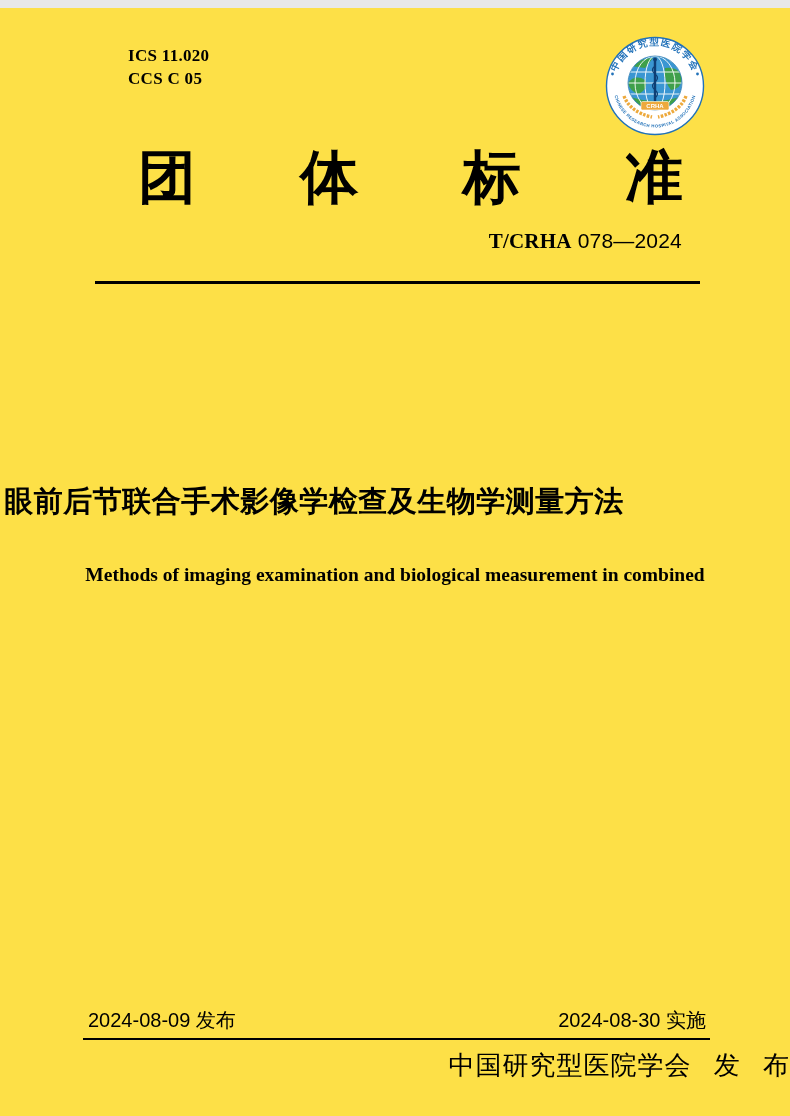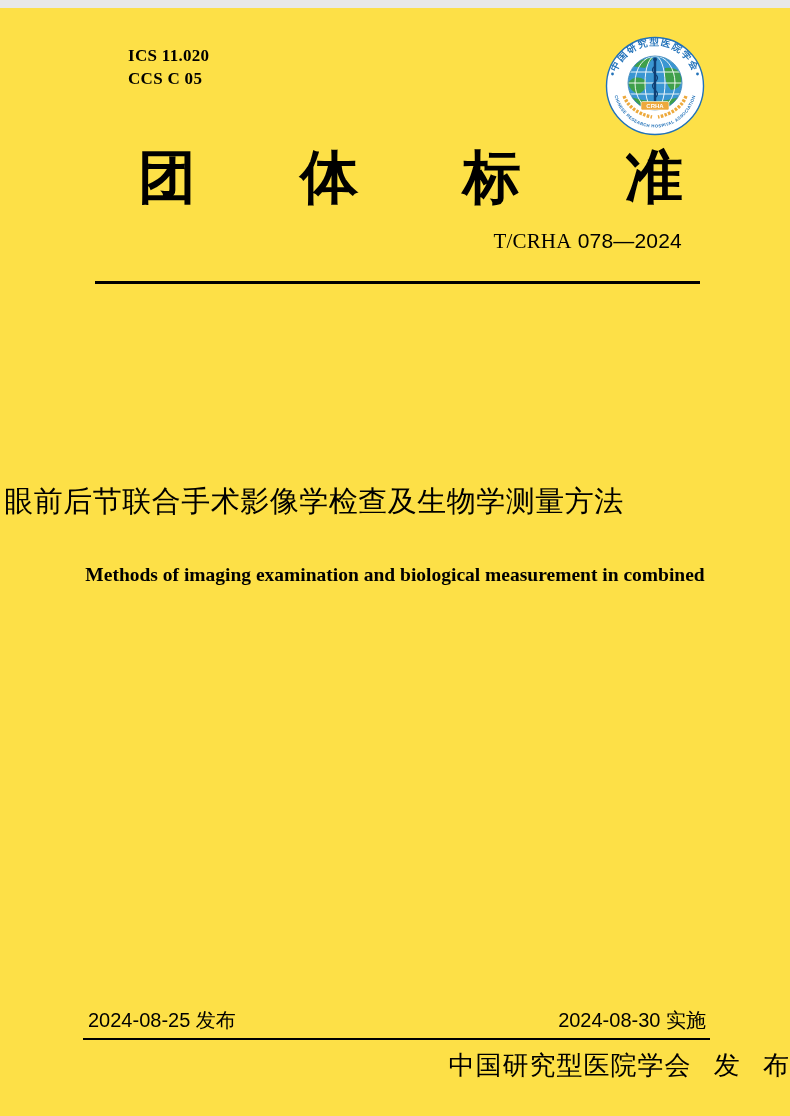--- a/index.html
+++ b/index.html
@@ -48,40 +48,40 @@
   }
 
   .std-number {
     position: absolute;
     right: 108px;
     top: 221px;
     font-size: 21px;
     letter-spacing: 0.2px;
     white-space: nowrap;
   }
-  .std-number .prefix { font-family: "Liberation Serif", "DejaVu Serif", serif; font-weight: 400; }
+  .std-number .prefix { font-family: "Liberation Serif", "DejaVu Serif", serif; font-weight: 700; }
   .std-number .suffix { font-family: "Liberation Sans", "DejaVu Sans", sans-serif; font-weight: 400; text-align: right; }
 
   .rule-top {
     position: absolute;
     left: 95px;
     top: 273px;
     width: 605px;
     height: 2.5px;
     background: #000;
   }
 
   .title-zh {
     position: absolute;
     left: 0;
     top: 474px;
     width: 628px;
     text-align: center;
     font-size: 29px;
-    font-weight: 400;
+    font-weight: 700;
     letter-spacing: 0.5px;
   }
 
   .title-en {
     position: absolute;
     left: 0;
     width: 790px;
     text-align: center;
     font-family: "Liberation Serif", "DejaVu Serif", serif;
     font-size: 19.5px;
@@ -199,20 +199,20 @@
     <span class="prefix">T/CRHA</span>
     <span class="suffix">078—2024</span>
   </div>
 
   <div class="rule-top"></div>
 
   <div class="title-zh sans">眼前后节联合手术影像学检查及生物学测量方法</div>
 
   <div class="title-en line1">Methods of imaging examination and biological measurement in combined</div>
 
-  <div class="date-issue sans">2024-08-25 发布</div>
+  <div class="date-issue sans">2024-08-09 发布</div>
   <div class="date-implement sans">2024-08-30 实施</div>
 
   <div class="rule-bottom"></div>
 
   <div class="publisher sans">中国研究型医院学会 发 布</div>
 
 </div>
 
 </body></html>

